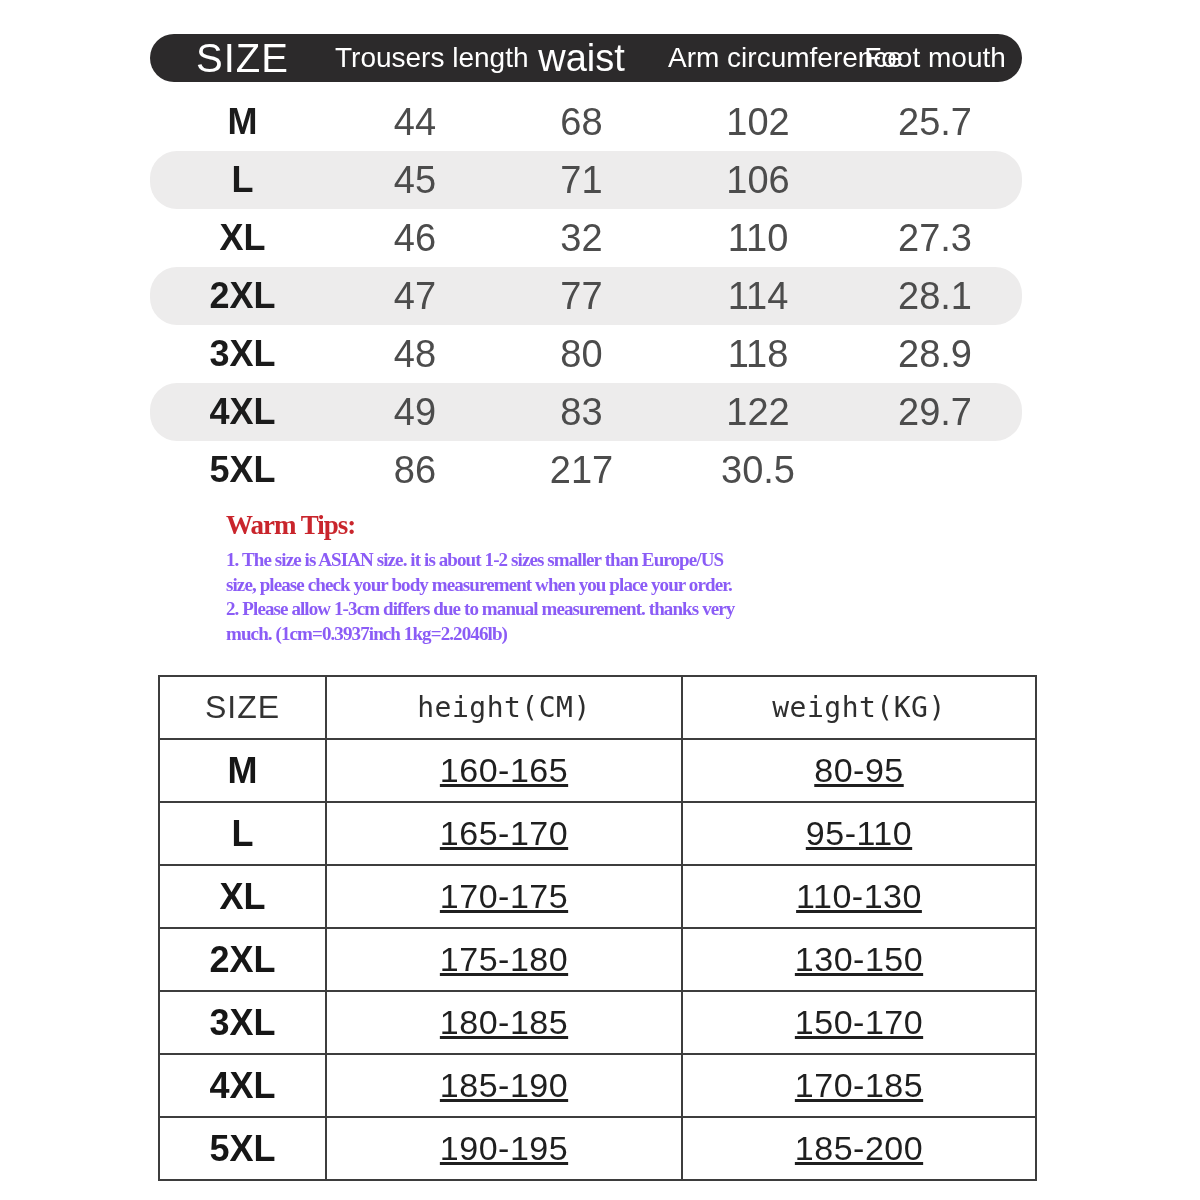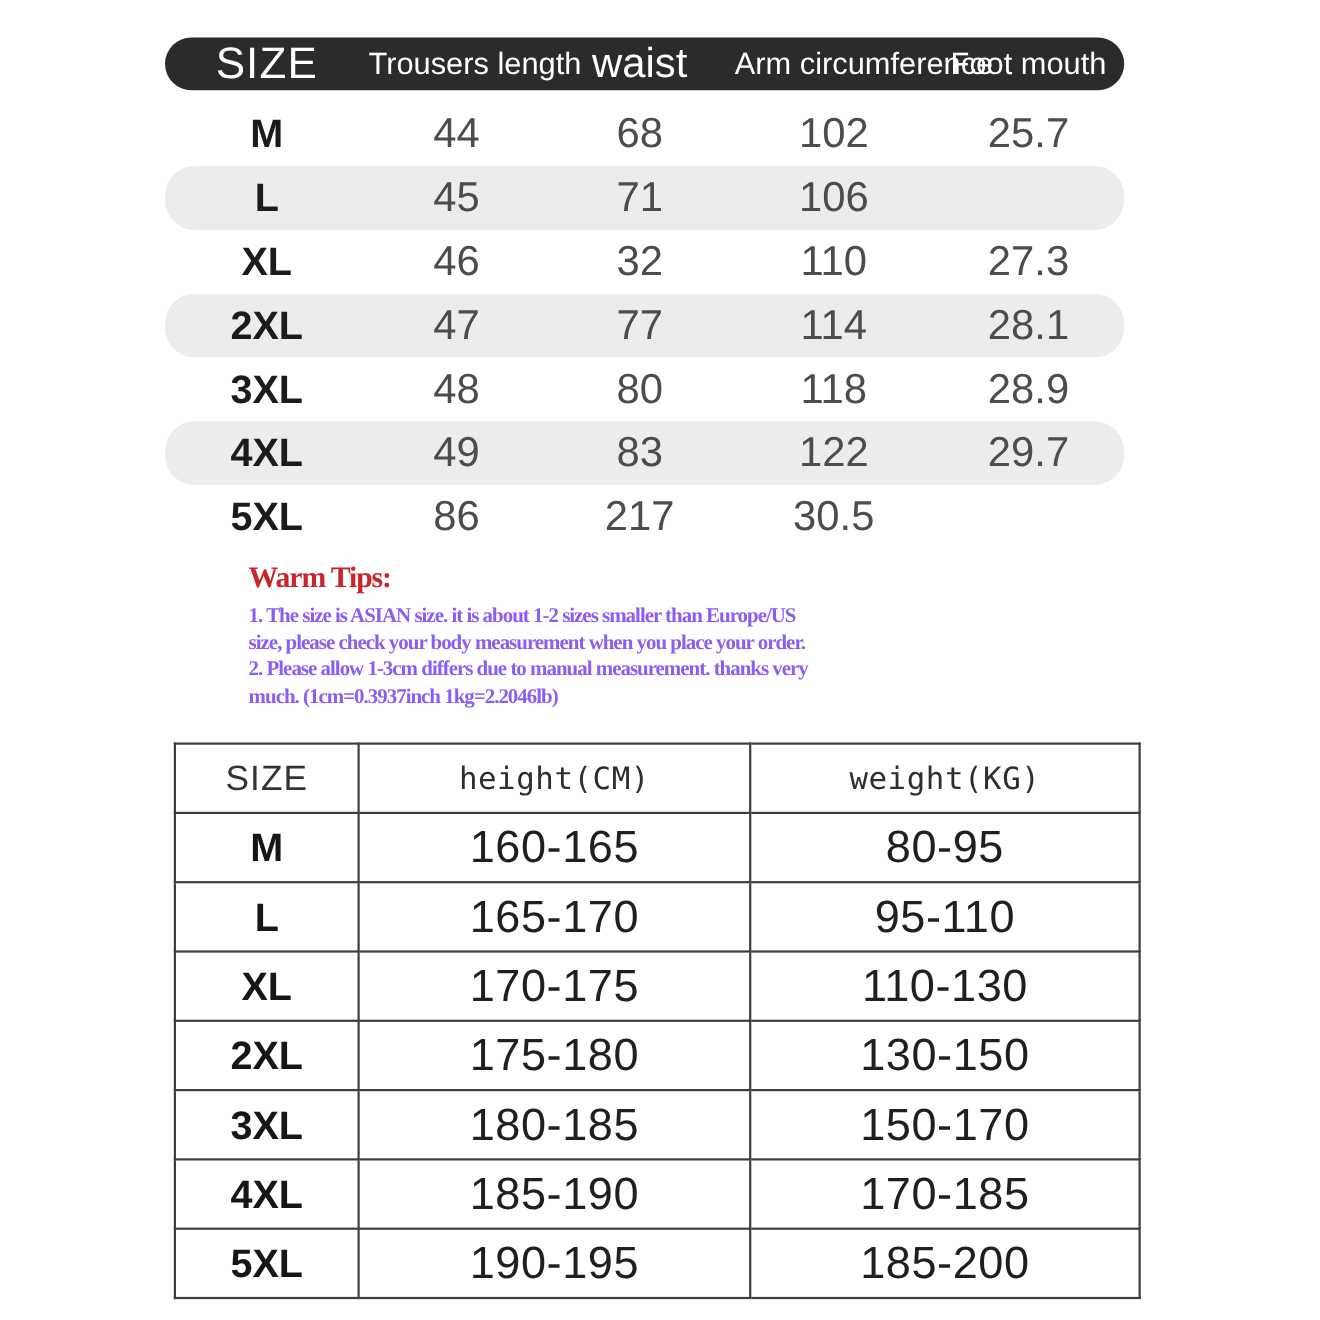--- a/index.html
+++ b/index.html
@@ -59,21 +59,21 @@
     font-weight:400; color:#333333; letter-spacing:1px;
   }
   .bt-mono-h {
     font-family:"DejaVu Sans Mono", monospace; font-size:28px;
     font-weight:400; color:#2e2e2e; letter-spacing:0.5px;
   }
   .bt-size {
     font-size:36px; font-weight:700; color:#161616;
   }
   .bt-range {
-    font-size:41px; font-weight:400; color:#1f1f1f; letter-spacing:0.5px;
+    font-size:34px; font-weight:400; color:#1f1f1f; letter-spacing:0.5px;text-decoration:underline;
   }
 </style>
 </head>
 <body>
 
 <div id="canvas">
 
   <div class="size-chart">
 
     <div class="sc-grid sc-header">

